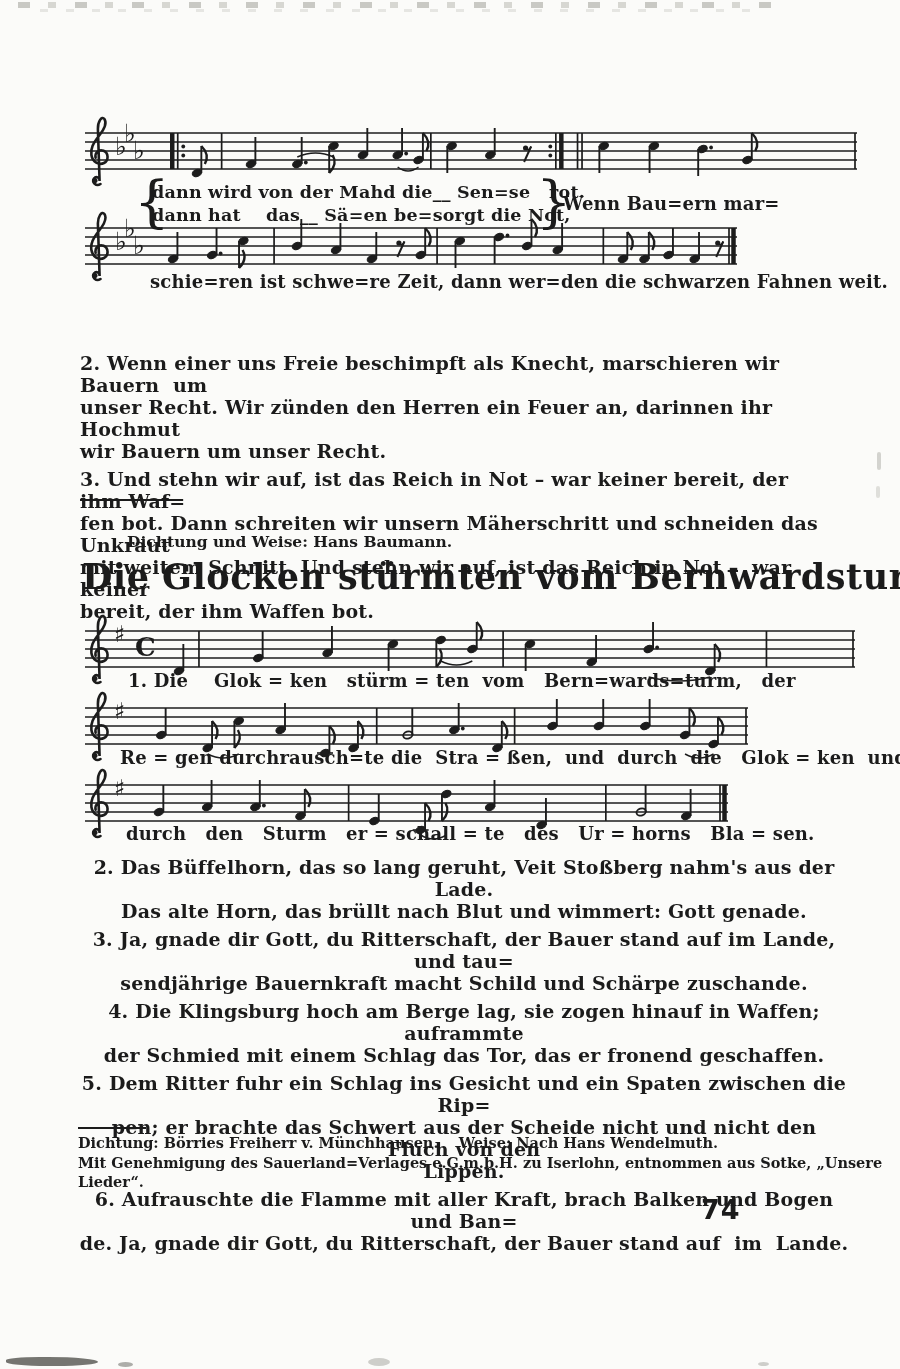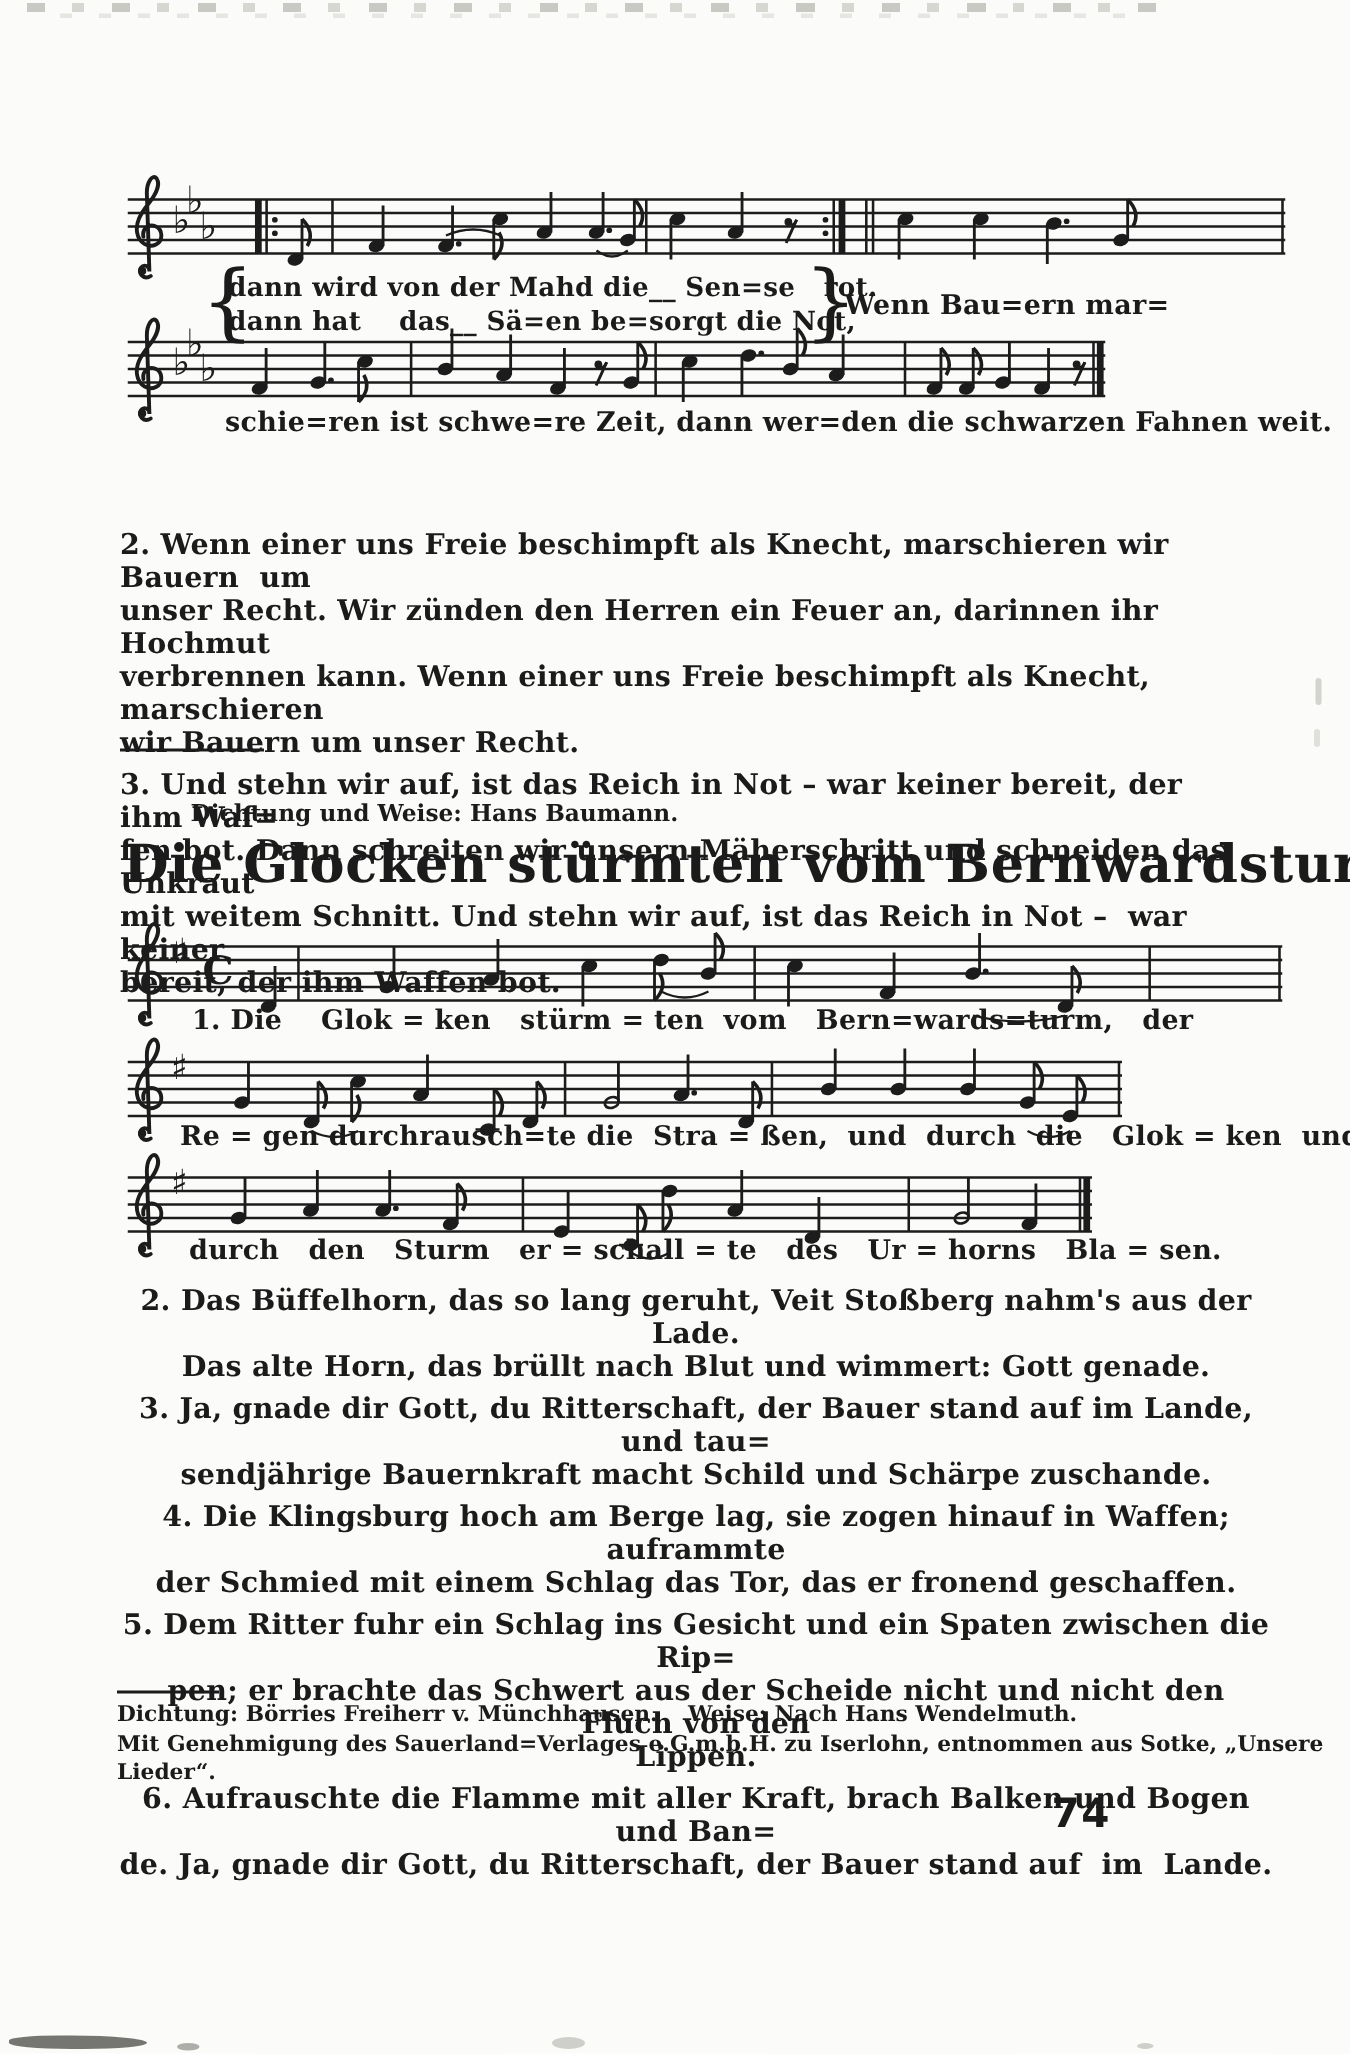--- a/index.html
+++ b/index.html
@@ -178,21 +178,20 @@
     <div class="lyr" style="position:static">dann hat    das__ Sä=en be=sorgt die Not,</div>
   </div>
   <div class="brace" style="left:536px;top:177px;">}</div>
   <div class="lyr" id="lyr1-right">Wenn Bau=ern mar=</div>
   <div class="lyr" id="lyr2">schie=ren ist schwe=re Zeit, dann wer=den die schwarzen Fahnen weit.</div>
 
   <div class="abs" id="verses1">
       <div class="verse">
         <div class="vline">2. Wenn einer uns Freie beschimpft als Knecht, marschieren wir Bauern  um</div>
         <div class="vline">unser Recht. Wir zünden den Herren ein Feuer an, darinnen ihr  Hochmut</div>
-        <div class="vline">verbrennen kann. Wenn einer uns Freie beschimpft als Knecht, marschieren</div>
         <div class="vline">wir Bauern um unser Recht.</div>
       </div>
       <div class="verse">
         <div class="vline">3. Und stehn wir auf, ist das Reich in Not – war keiner bereit, der ihm Waf=</div>
         <div class="vline">fen bot. Dann schreiten wir unsern Mäherschritt und schneiden das Unkraut</div>
         <div class="vline">mit weitem Schnitt. Und stehn wir auf, ist das Reich in Not –  war keiner</div>
         <div class="vline">bereit, der ihm Waffen bot.</div>
       </div>
     </div>
 

